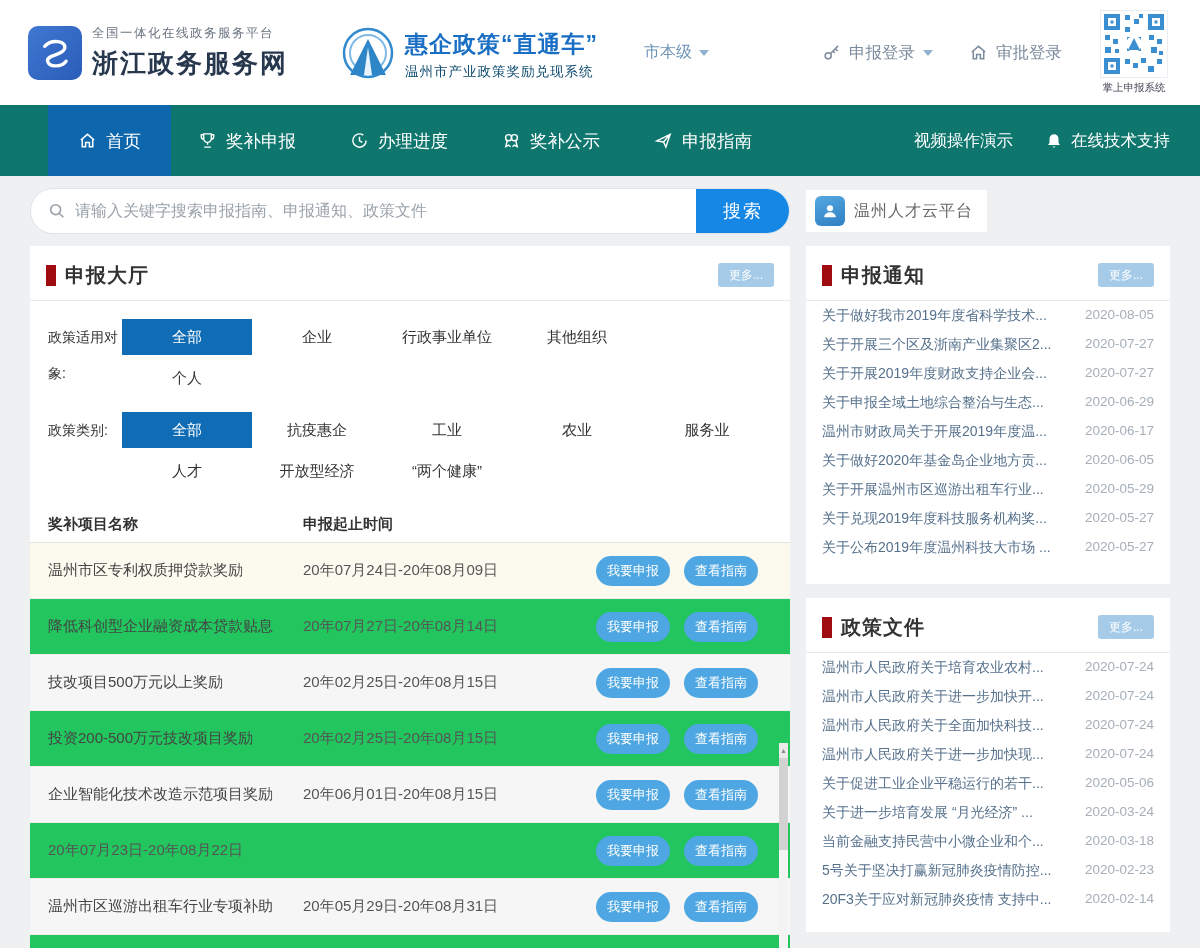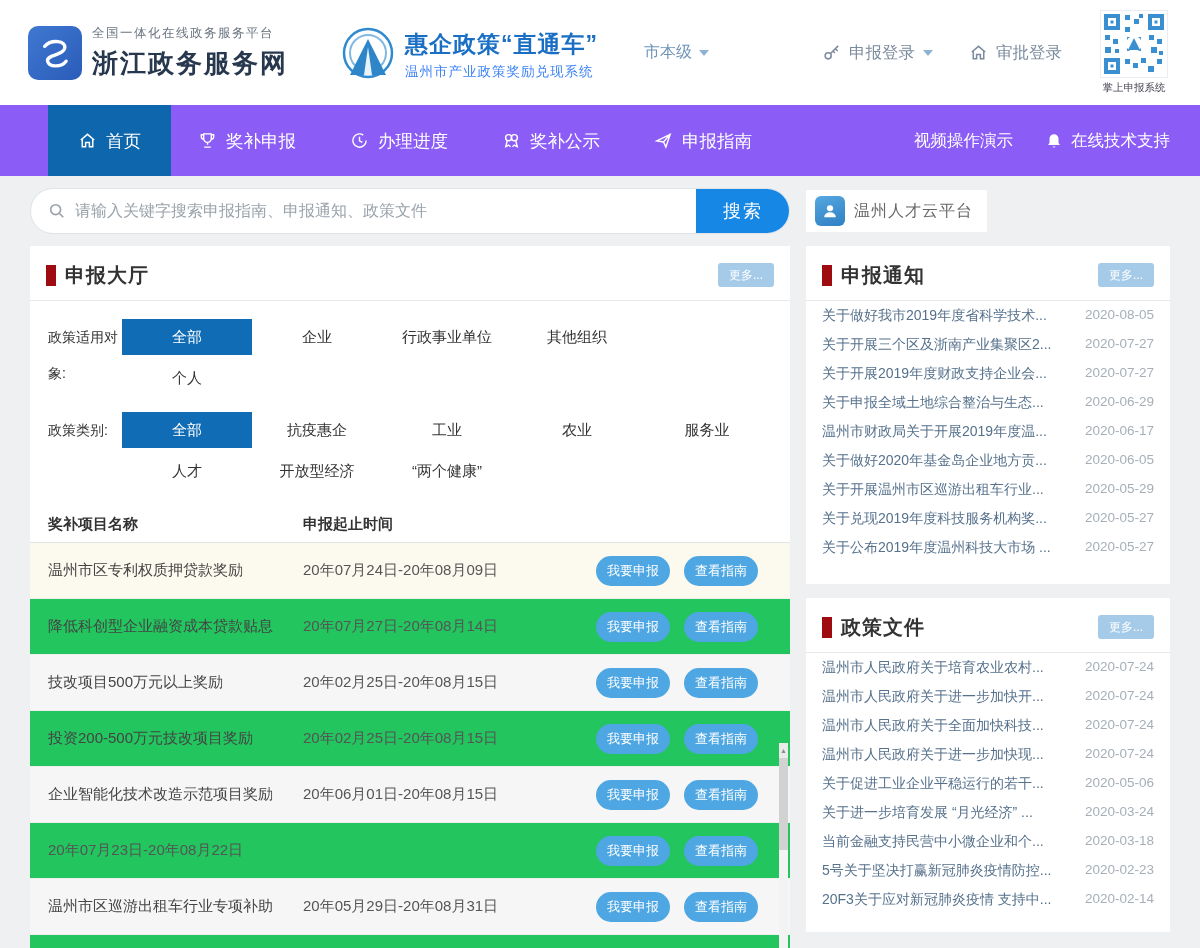--- a/index.html
+++ b/index.html
@@ -7,31 +7,31 @@
   body { background:#eef0f2; font-family:"Liberation Sans","DejaVu Sans",sans-serif; }
 
   
   .header { height:105px; background:#fff; display:flex; align-items:center; padding:0 28px; }
   .logo-group { display:flex; align-items:center; gap:10px; }
   .logo-badge { width:54px; height:54px; border-radius:10px; background:linear-gradient(135deg,#3f78d2,#2a5cb8); display:flex; align-items:center; justify-content:center; }
   .logo-small { font-size:12.5px; color:#6a7480; letter-spacing:1.5px; margin-bottom:4px; }
   .logo-big { font-size:26px; font-weight:bold; color:#26374e; letter-spacing:2px; }
   .logo2 { display:flex; align-items:flex-end; gap:9px; margin-left:52px; }
   .logo2-title { font-size:23px; font-weight:bold; color:#1a6fc4; letter-spacing:1px; }
-  .logo2-sub { font-size:13.5px; color:#3b82f6; margin-top:3px; letter-spacing:1px; }
+  .logo2-sub { font-size:13.5px; color:#0c4a6e; margin-top:3px; letter-spacing:1px; }
   .region { margin-left:46px; font-size:16px; color:#6f94b8; display:flex; align-items:center; gap:7px; cursor:pointer; }
   .caret { width:0; height:0; border-left:5px solid transparent; border-right:5px solid transparent; border-top:6px solid #8fb2d2; }
   .hlinks { margin-left:auto; display:flex; align-items:center; gap:36px; margin-right:34px; }
   .hlink { display:flex; align-items:center; gap:8px; font-size:16.5px; color:#7b8b9d; cursor:pointer; }
   .qr-block { width:76px; text-align:center; }
   .qr { width:68px; height:68px; margin:0 auto; background:#fff; border:1px solid #e8eef4; }
   .qr-label { font-size:10.5px; color:#445; margin-top:3px; }
 
   
-  .nav { height:71px; background:#8b5cf6; display:flex; align-items:stretch; padding:0 30px 0 48px; }
+  .nav { height:71px; background:#0f766e; display:flex; align-items:stretch; padding:0 30px 0 48px; }
   .nav-item { display:flex; align-items:center; gap:9px; color:#fff; font-size:17.5px; padding:0 27px; cursor:pointer; }
   .nav-item.active { background:#0e67ad; padding:0 30px; }
   .nav-right { margin-left:auto; display:flex; align-items:center; gap:32px; color:#fff; font-size:16.5px; }
   .nav-right .hl { display:flex; align-items:center; gap:8px; cursor:pointer; }
 
   
   .search-row { display:flex; margin:12px 30px 12px; height:46px; }
   .search-box { width:760px; height:46px; background:#fff; border:1px solid #dfe3e6; border-radius:23px; display:flex; align-items:center; padding-left:17px; overflow:hidden; }
   .search-box input { flex:1; border:none; outline:none; font-size:16px; color:#333; margin-left:9px; font-family:inherit; }
   .search-box input::placeholder { color:#9aa2aa; }

